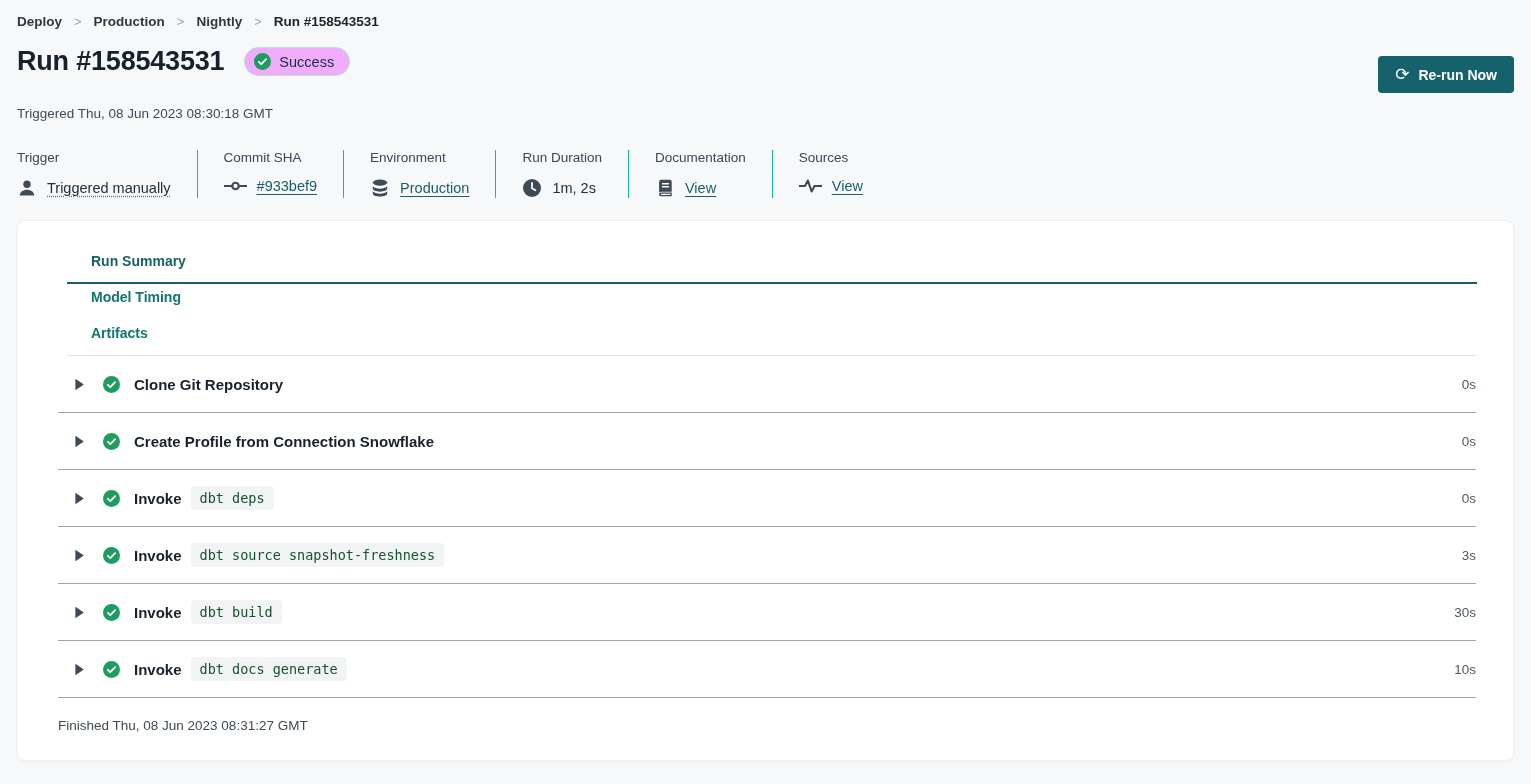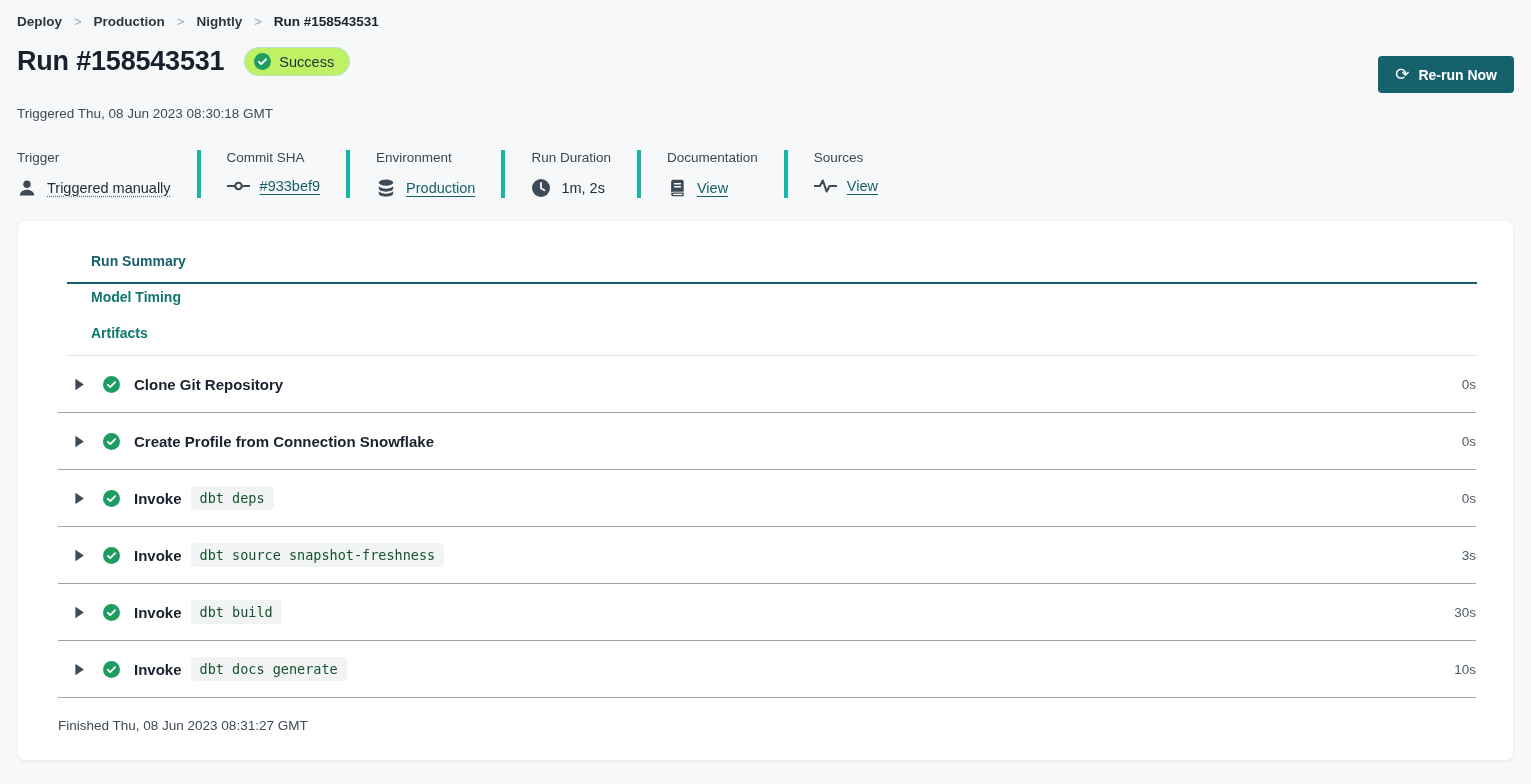--- a/index.html
+++ b/index.html
@@ -16,36 +16,36 @@
   .crumb { cursor:pointer; }
   .crumb.current { color:#18232e; }
   .crumb-sep { color:#9aa5b1; font-weight:400; font-size:13px; }
 
   
   .header-row { display:flex; align-items:flex-start; justify-content:space-between; margin-top:14px; }
   .title-group { display:flex; align-items:center; }
   h1.run-title { font-size:27px; font-weight:700; color:#16212d; letter-spacing:-0.2px; }
   .status-badge {
     margin-left:20px; display:inline-flex; align-items:center; gap:8px;
-    background:#bef264; border:1px solid #b2e6cb; border-radius:17px;
+    background:#f0abfc; border:1px solid #b2e6cb; border-radius:17px;
     padding:5px 15px 5px 9px; font-size:14.5px; color:#15313c; font-weight:400;
   }
   .check-circle { width:17px; height:17px; display:inline-flex; }
   .rerun-btn {
     display:inline-flex; align-items:center; gap:9px;
     background:#16626c; color:#fff; border:none; border-radius:4px;
     height:37px; padding:0 17px; font-size:14px; font-weight:700;
     font-family:"Liberation Sans", sans-serif; cursor:pointer; margin-top:10px;
   }
   .rerun-icon { font-size:17px; line-height:1; font-weight:400; }
   .triggered-line { margin-top:13px; font-size:13.5px; color:#3e4a56; }
 
   
   .meta-row { display:flex; margin-top:29px; }
-  .meta-col { padding:0 26px; border-right:4px solid #14b8a6; }
+  .meta-col { padding:0 26px; border-right:1px solid #14b8a6; }
   .meta-col:first-child { padding-left:0; }
   .meta-col:last-child { border-right:none; }
   .meta-label { font-size:13.5px; color:#3b4753; }
   .meta-value-row { display:flex; align-items:center; gap:10px; margin-top:13px; }
   .meta-icon { display:inline-flex; color:#3e4a57; }
   .meta-value { font-size:14.5px; color:#202e3a; }
   .meta-value.dotted { text-decoration:underline dotted; text-underline-offset:3px; text-decoration-color:#6b7884; }
   .meta-value.link { color:#175f69; text-decoration:underline; text-underline-offset:3px; cursor:pointer; }
 
   

